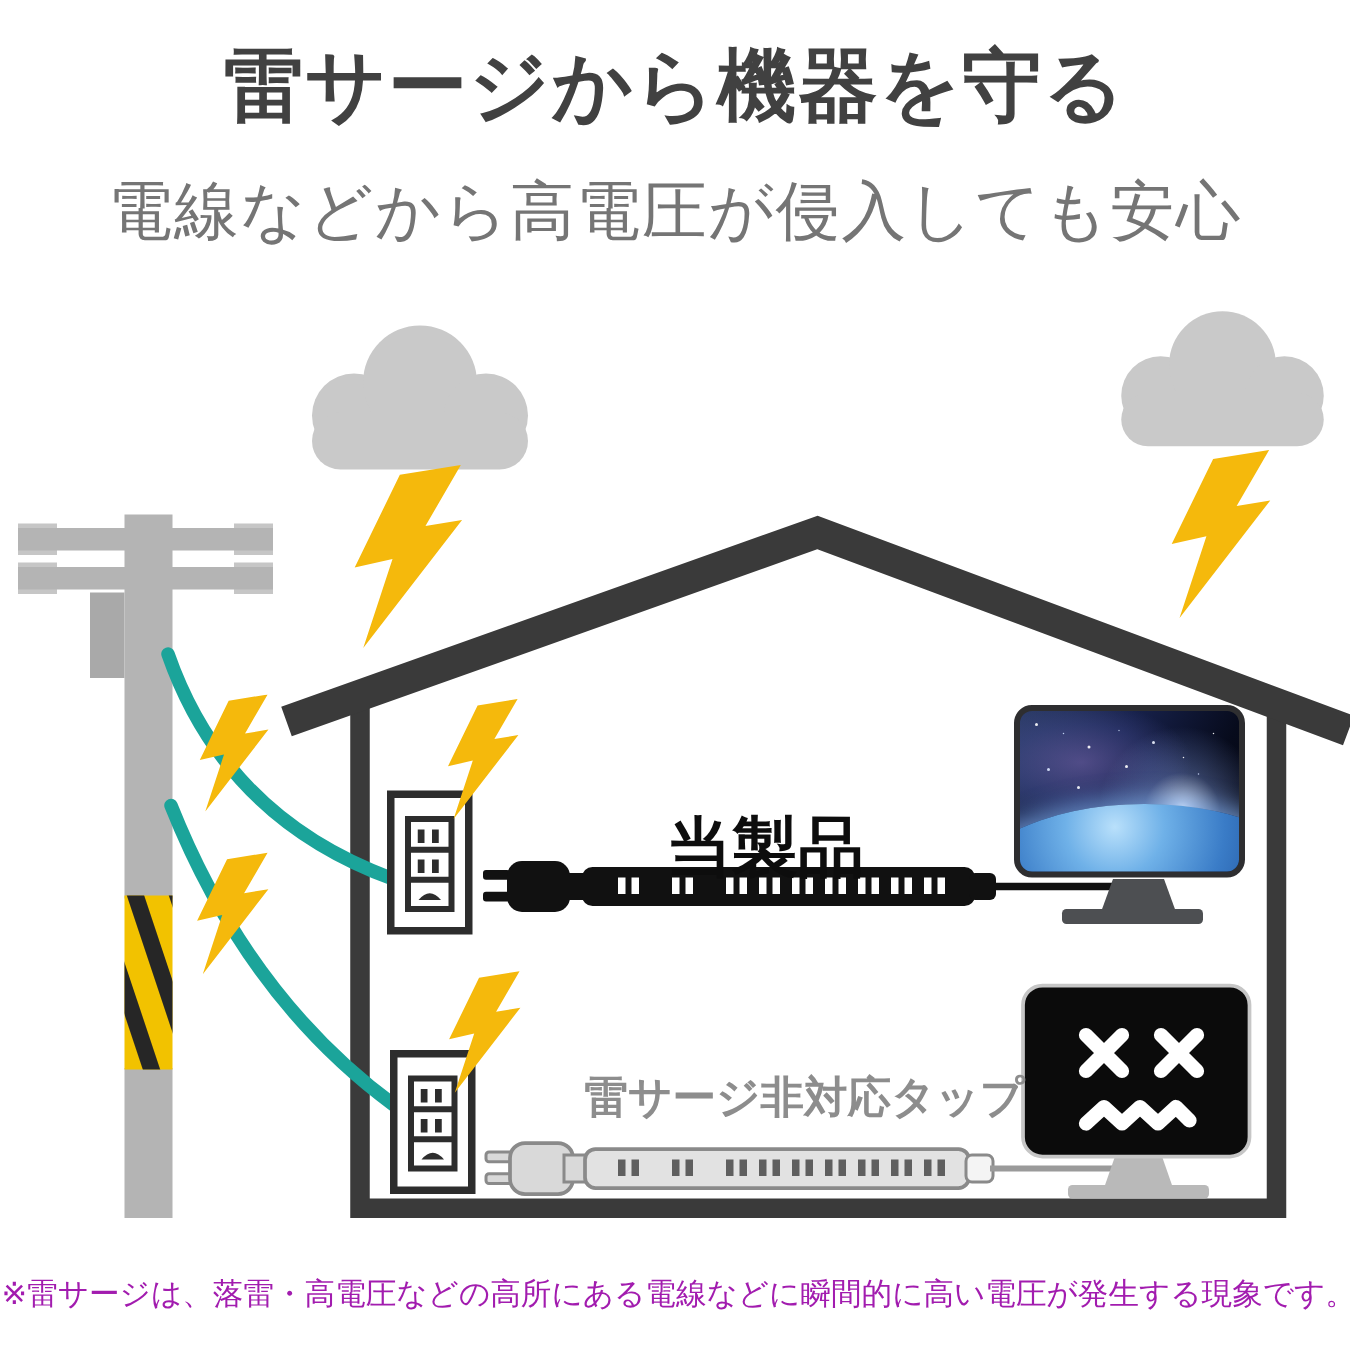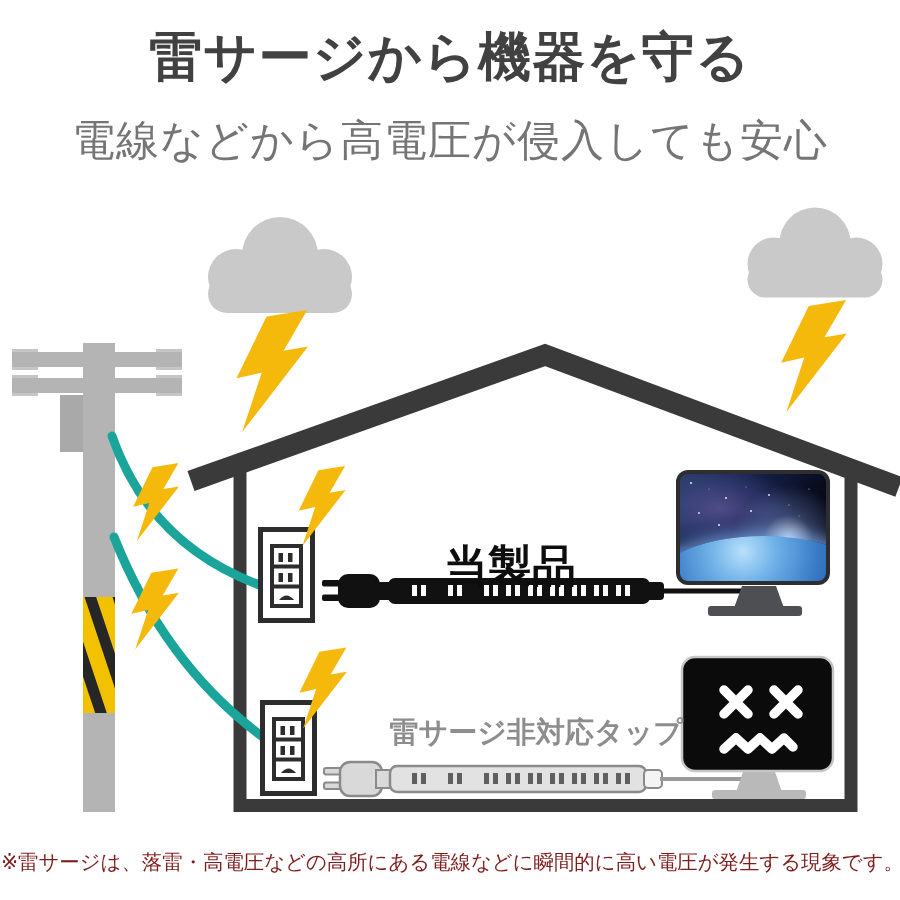--- a/index.html
+++ b/index.html
@@ -19,21 +19,21 @@
   .label-product{
     position:absolute;left:380px;top:503px;width:260px;height:54px;line-height:54px;
     text-align:center;font-size:44px;font-weight:800;color:#0d0d0d;white-space:nowrap;z-index:2;margin-top:36px;
   }
   .label-nonsurge{
     position:absolute;left:383px;top:714px;width:300px;height:36px;line-height:36px;
     text-align:right;font-size:29px;font-weight:700;color:#8d8d8d;white-space:nowrap;z-index:2;
   }
   .footnote{
     position:absolute;left:1px;top:848px;width:898px;
-    font-size:20.4px;font-weight:500;color:#7f1d1d;white-space:nowrap;z-index:2;
+    font-size:20.4px;font-weight:500;color:#a21caf;white-space:nowrap;z-index:2;
   }
   .bolt{fill:var(--lightning,#F5B90C);}
   .wire{stroke:var(--teal,#1BA49A);}
   .space-screen{
     position:absolute;left:676px;top:470px;width:146px;height:107px;z-index:2;
     border:4px solid #2e2e30;border-radius:12px;overflow:hidden;
     background-color:#0a1026;
     background-image:
       radial-gradient(circle at 74% 62%, rgba(255,255,255,0.95) 0%, rgba(214,228,255,0.78) 5%, rgba(150,180,255,0.30) 20%, rgba(150,180,255,0) 44%),
       radial-gradient(ellipse 70% 52% at 28% 32%, rgba(132,112,188,0.50) 0%, rgba(82,88,162,0.30) 45%, rgba(82,88,162,0) 72%),

